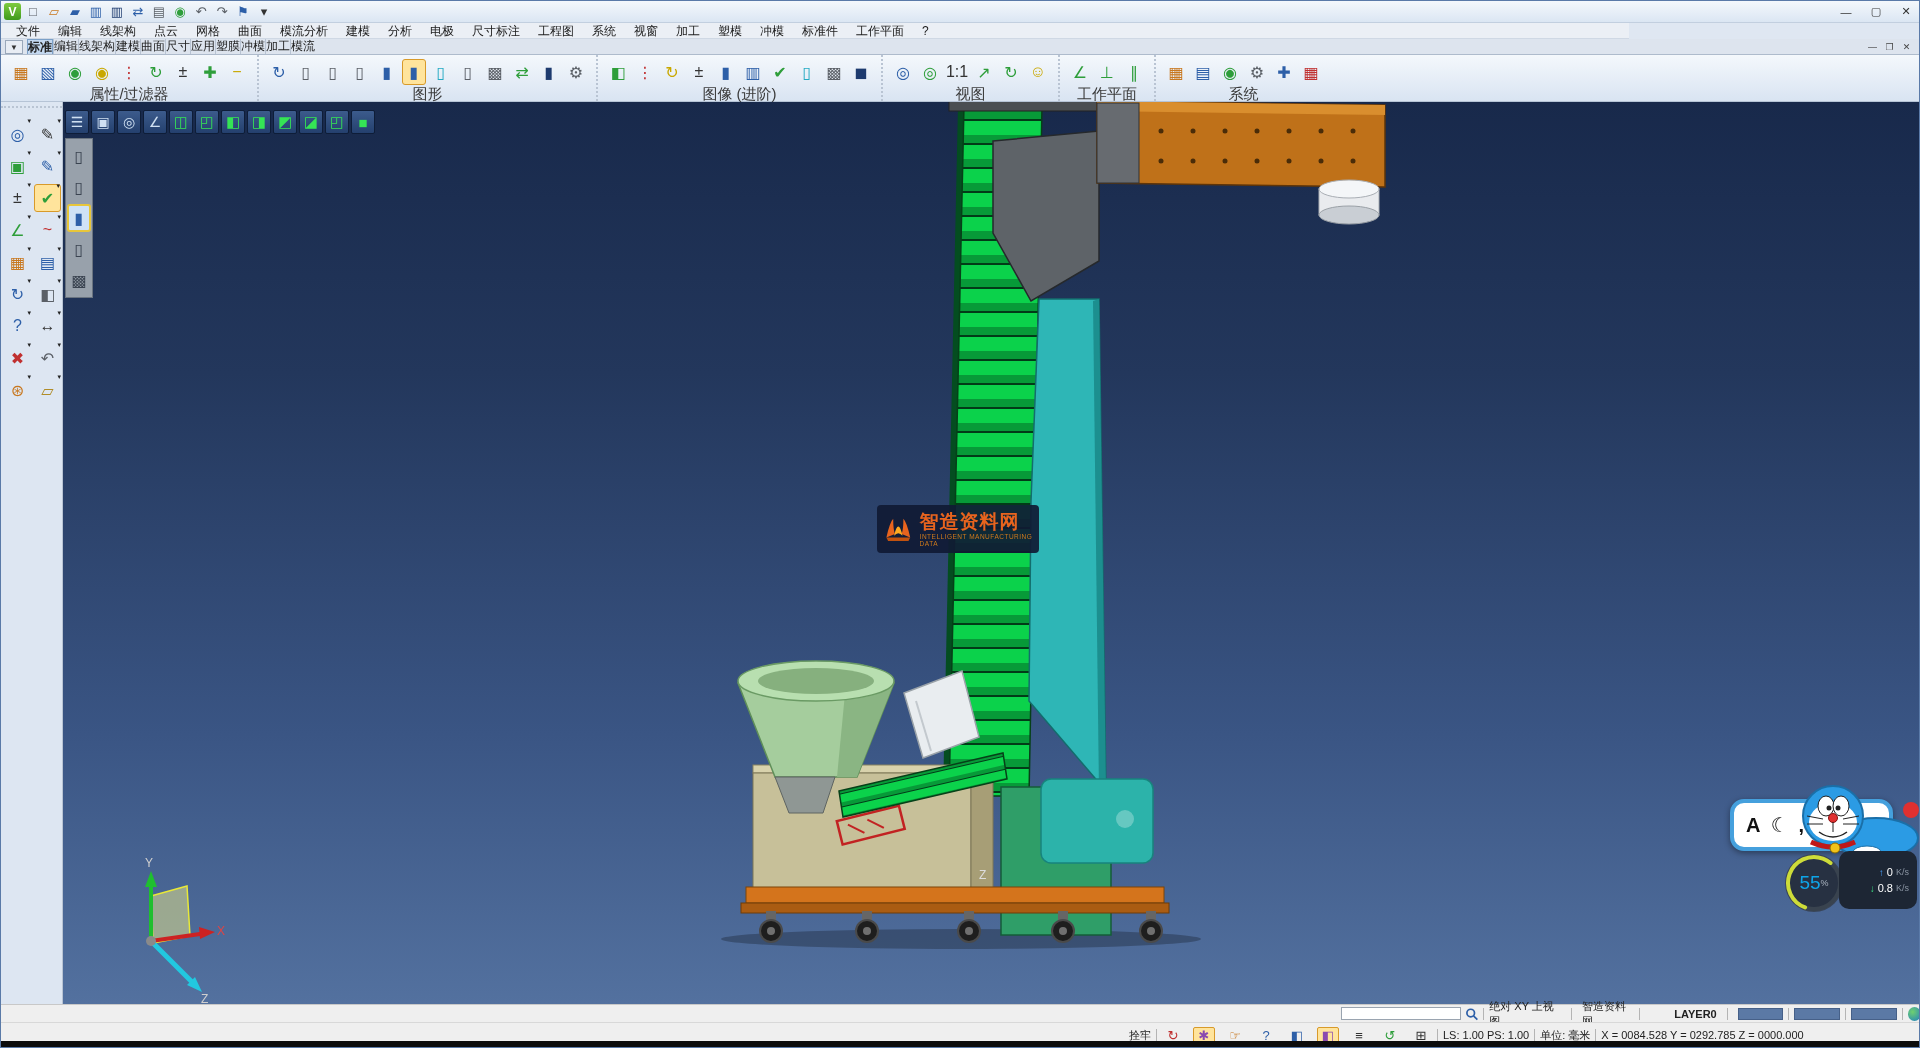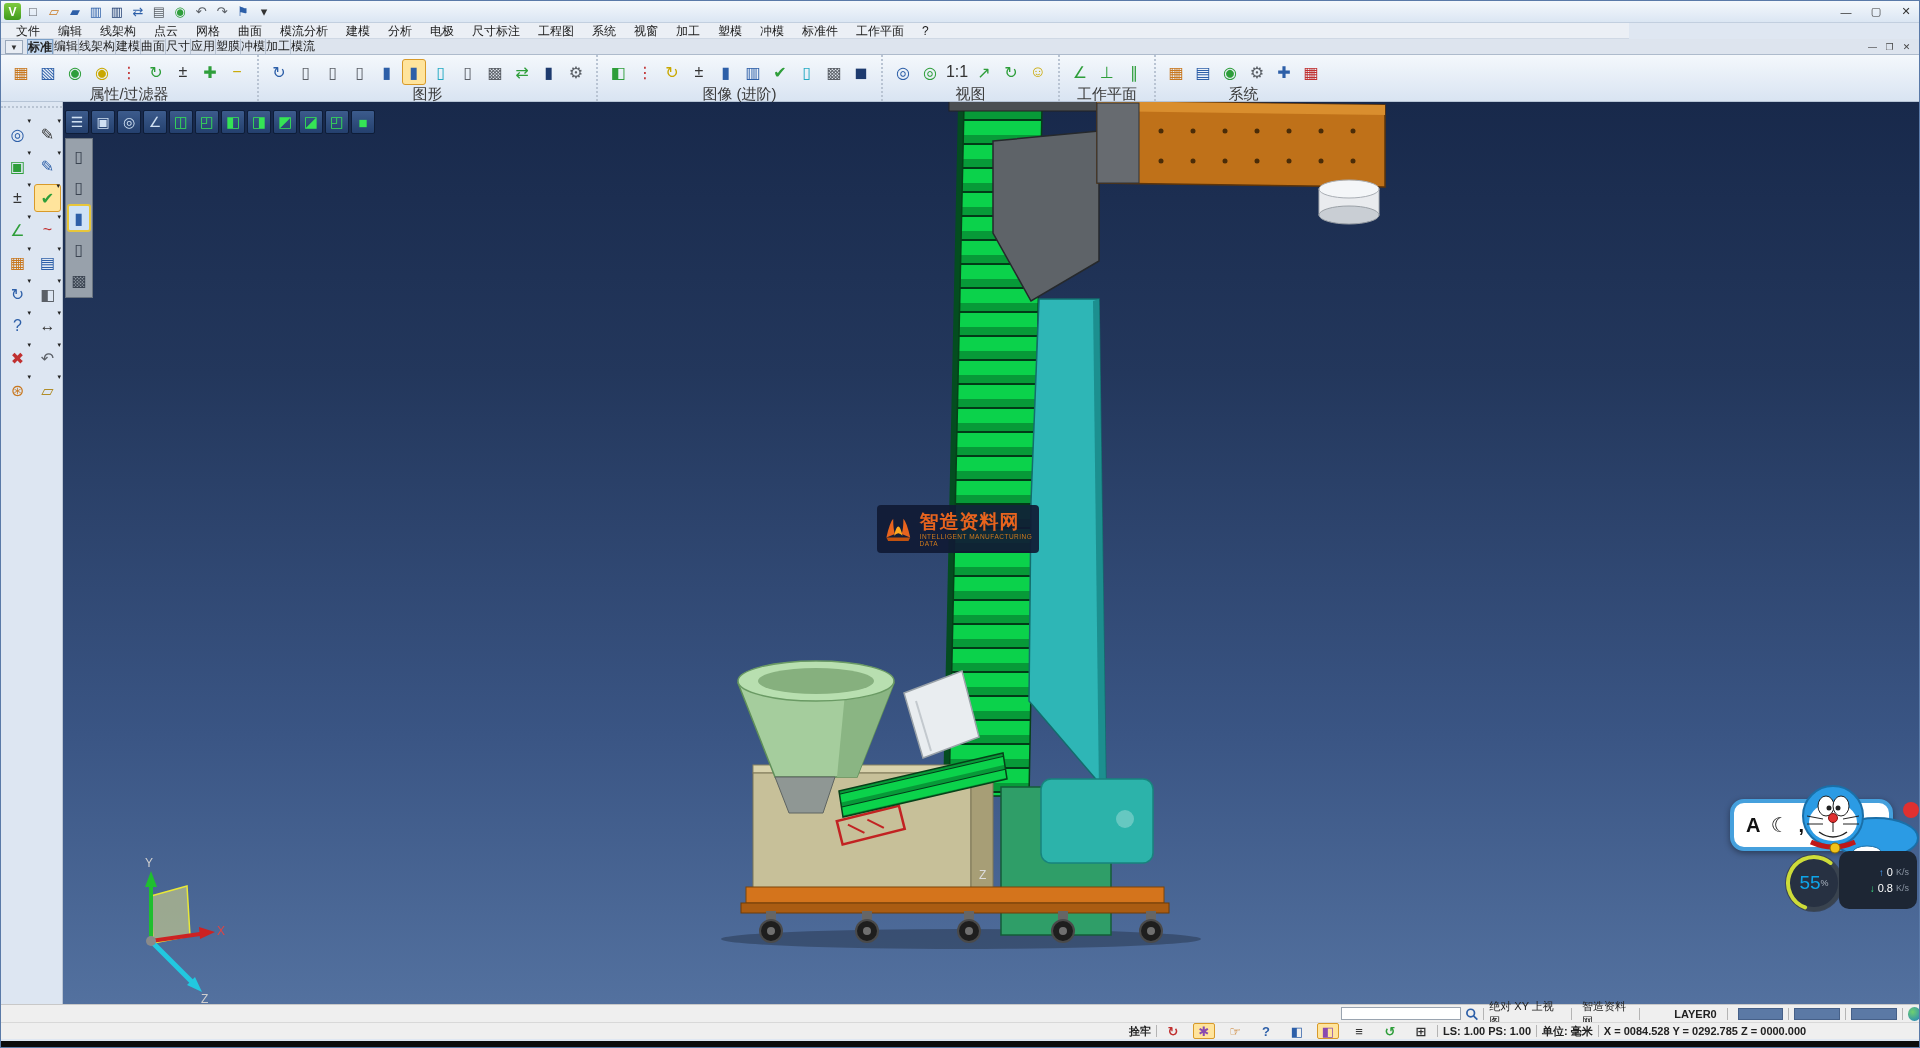--- a/index.html
+++ b/index.html
@@ -86,22 +86,22 @@
   .speeds{position:absolute;left:1776px;top:749px;width:78px;height:58px;background:#1d2634;border-radius:10px;
     display:flex;flex-direction:column;justify-content:center;gap:4px;padding-right:8px;}
   .speed-row{display:flex;justify-content:flex-end;align-items:center;gap:3px;font-size:11px;color:#fff;}
   .speed-unit{color:#8a94a2;font-size:9px;}
   .up-arrow{color:#4aa3ff;font-size:10px;}
   .down-arrow{color:#3ddc84;font-size:10px;}
 
   
   .statusA{position:absolute;left:0;top:1003px;width:1920px;height:18px;background:#efefef;border-top:1px solid #c8c8c8;
     display:flex;align-items:center;font-size:11px;color:#222;}
-  .statusB{position:absolute;left:0;top:1021px;width:1920px;height:17px;background:#efefef;border-top:1px solid #d8d8d8;
-    display:flex;align-items:center;font-size:11px;color:#222;font-weight:bold;}
+  .statusB{position:absolute;left:0;top:1021px;width:1920px;height:25px;background:#efefef;border-top:1px solid #d8d8d8;
+    display:flex;align-items:center;font-size:11px;color:#222;}
   .sep{width:1px;height:12px;background:#b4b4b4;margin:0 5px;}
   .search-box{width:120px;height:13px;border:1px solid #9aa4b0;background:#fff;font-size:10px;padding:0 3px;}
   .swatch{width:48px;height:12px;background:#5b79a5;border:1px solid #46engage;} 
   .swatch{width:48px;height:12px;background:#5b79a5;border:1px solid #466088;}
   .sB-icon{width:22px;height:16px;display:flex;align-items:center;justify-content:center;font-size:13px;border-radius:2px;}
   .sB-icon[data-sel="1"]{background:#ffe49c;border:1px solid #d89a2a;}
   .globe{width:14px;height:14px;border-radius:50%;background:radial-gradient(circle at 35% 35%,#6fd06f,#1d7ec2);}
   .statusbold{font-weight:bold;padding-left:29px;}
 
   .taskbar{position:absolute;left:0;top:1040px;width:1920px;height:8px;background:#0c0c0c;}

